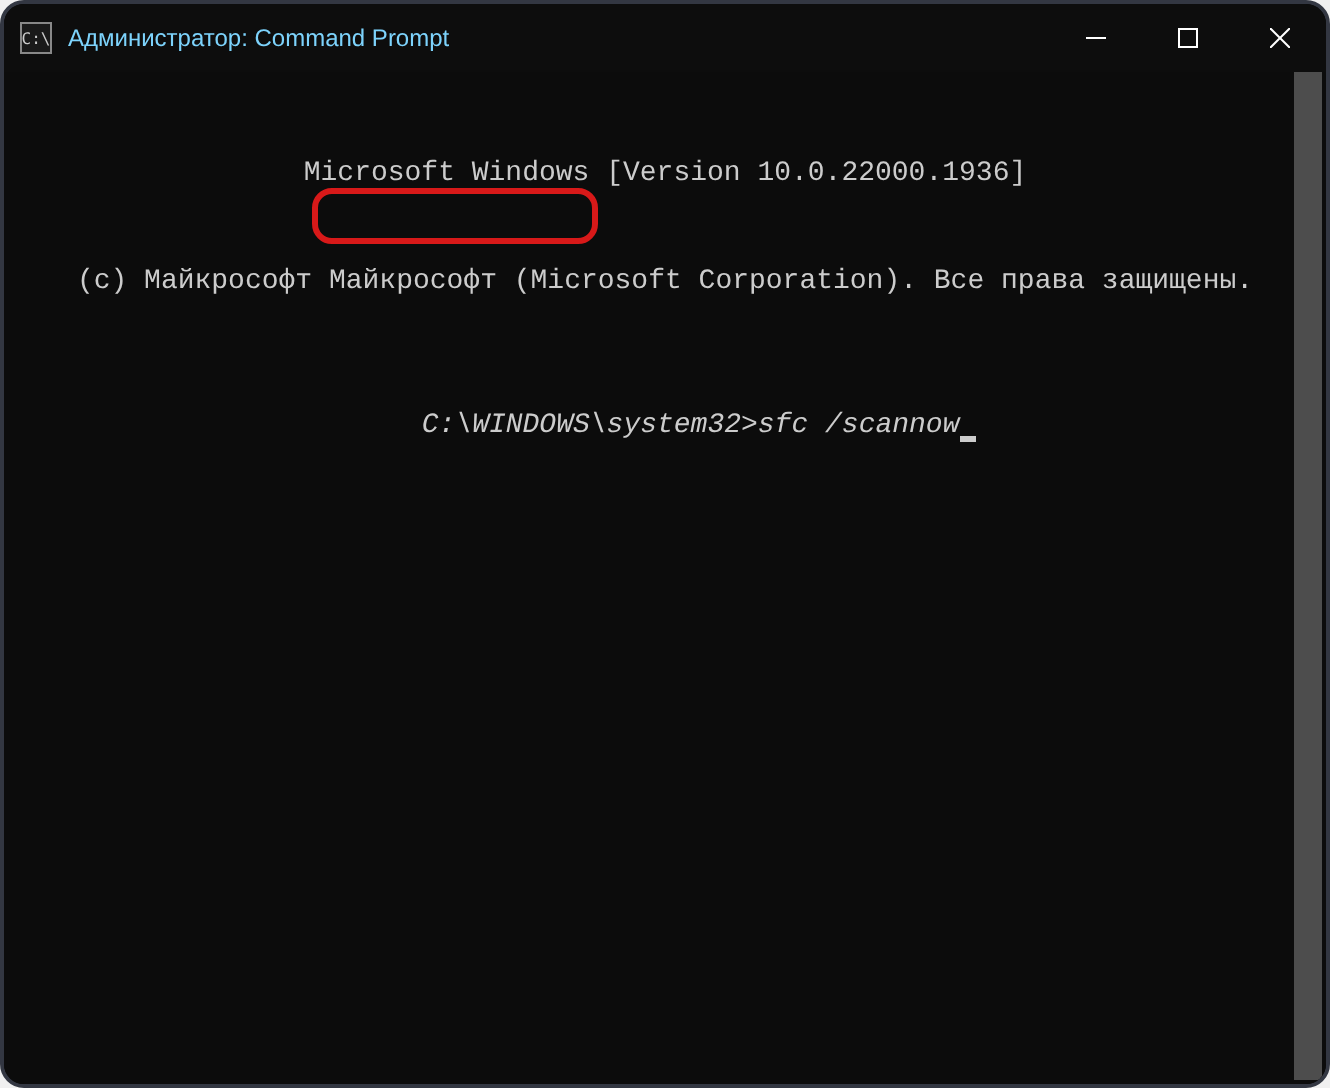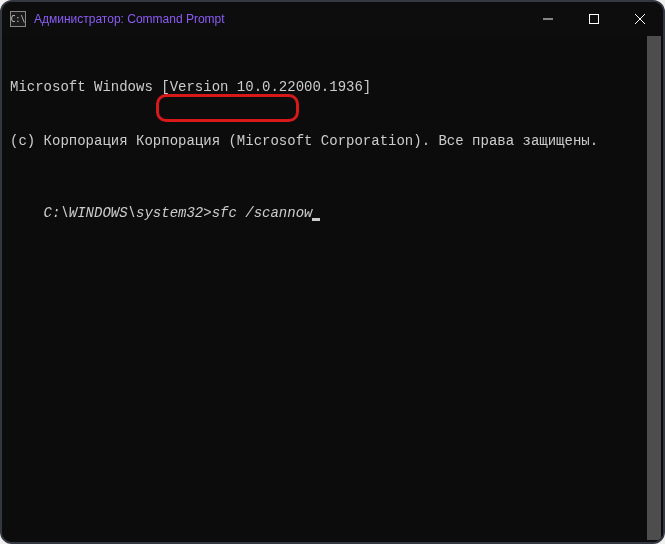--- a/index.html
+++ b/index.html
@@ -44,21 +44,21 @@
       background: #1a1a1a;
       border: 1px solid #888;
       display: flex;
       align-items: center;
       justify-content: center;
       font-size: 8px;
       color: #ccc;
       font-family: monospace;
     }
     .titlebar-text {
-      color: #8b5cf6;
+      color: #7dd3fc;
       font-size: 12px;
     }
     .titlebar-controls {
       display: flex;
       height: 100%;
     }
     .win-btn {
       width: 46px;
       height: 100%;
       display: flex;
@@ -77,20 +77,21 @@
       left: 0;
       right: 0;
       bottom: 0;
       padding: 6px 8px;
       font-family: Consolas, 'Courier New', monospace;
       font-size: 14px;
       line-height: 18px;
       color: #cccccc;
       background: #0c0c0c;
       white-space: pre;
+      text-align: center;
     }
     .terminal-line {
       display: block;
     }
     .cmd-line {
       display: inline;
       font-style: italic;
     }
     .highlight-box {
       position: absolute;
@@ -150,21 +151,21 @@
         <svg viewBox="0 0 10 10">
             <line x1="0" y1="0" x2="10" y2="10" stroke="#fff" stroke-width="1"></line>
             <line x1="10" y1="0" x2="0" y2="10" stroke="#fff" stroke-width="1"></line>
           </svg>
       </div>
     </div>
   </div>
 
   <div class="terminal">
     <span class="terminal-line">Microsoft Windows [Version 10.0.22000.1936]</span>
-    <span class="terminal-line">(c) Корпорация Корпорация (Microsoft Corporation). Все права защищены.</span>
+    <span class="terminal-line">(c) Майкрософт Майкрософт (Microsoft Corporation). Все права защищены.</span>
     <span class="terminal-line"></span>
     <span class="cmd-line">C:\WINDOWS\system32&gt;</span><span class="cmd-line">sfc /scannow</span><span class="cursor"></span>
   </div>
 
   <div class="scrollbar">
     <div class="scrollbar-thumb"></div>
   </div>
 
   <div class="highlight-box"></div>
 </div>

